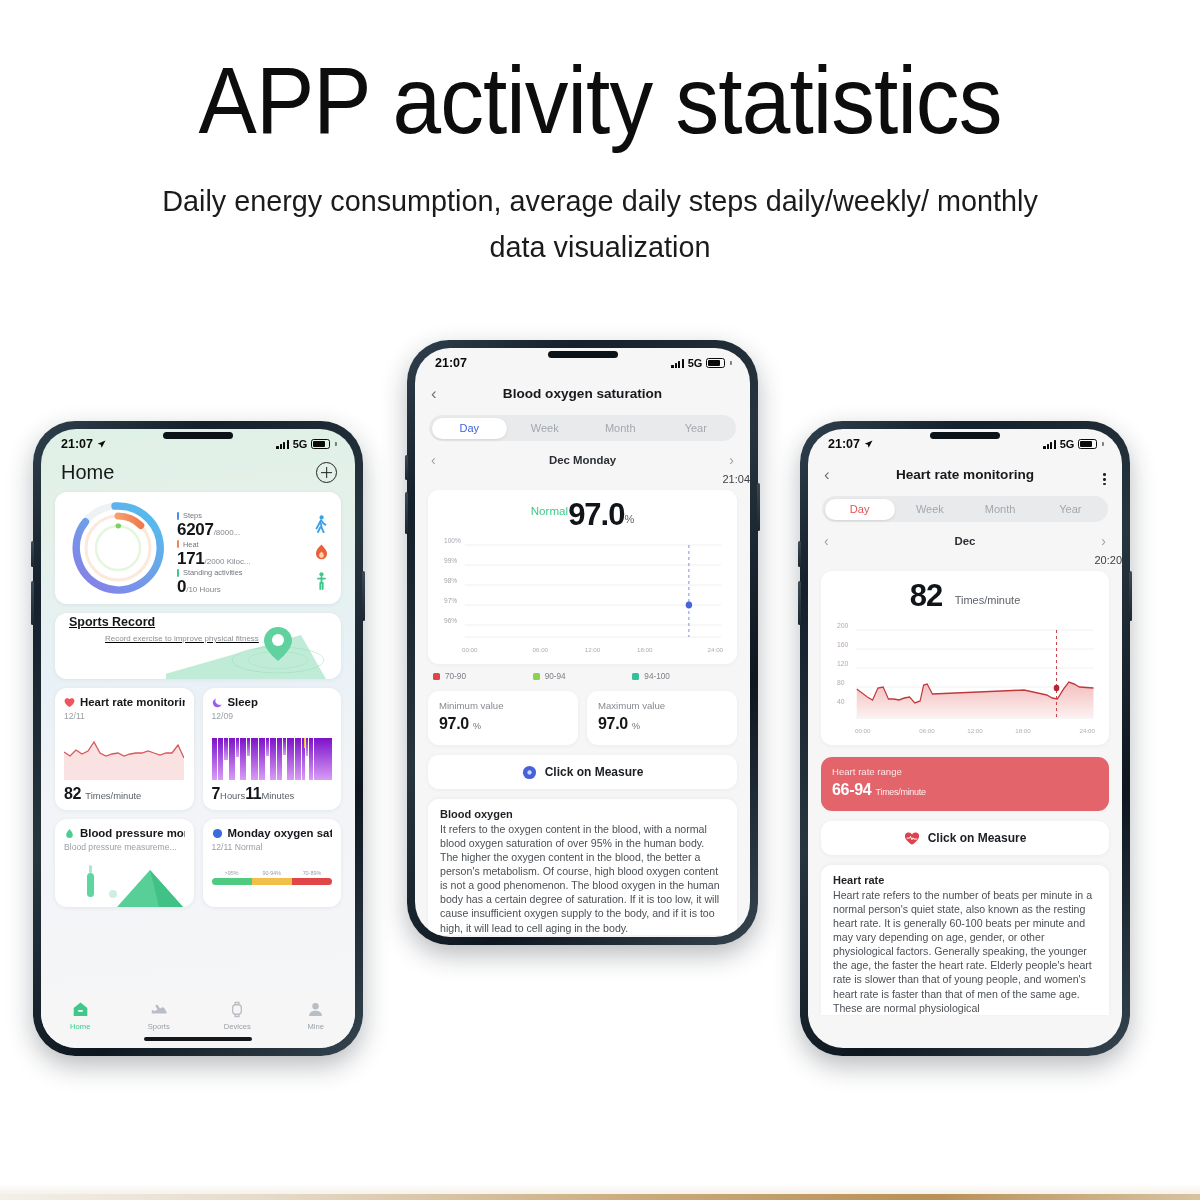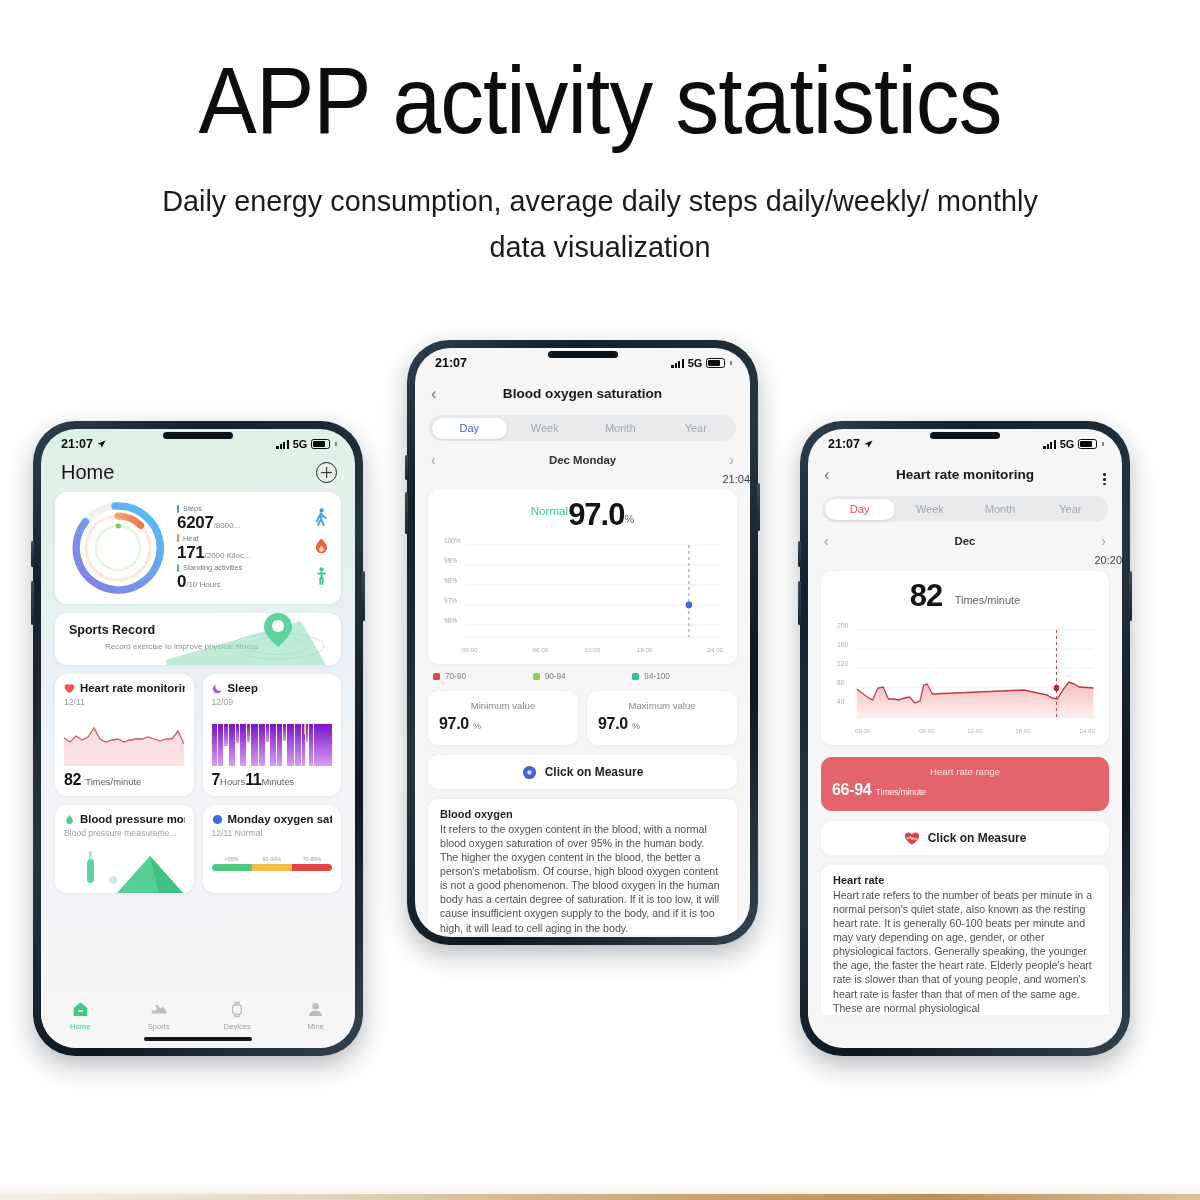--- a/index.html
+++ b/index.html
@@ -113,30 +113,30 @@
   .lp-sub-t { font-size: 14px; font-weight: 600; color:#16181a; }
   .lp-weather { display:flex; align-items:center; gap:6px; }
   .lp-weather span { font-size:7.6px; color:#6a6f75; letter-spacing:-.2px; }
   .sun { width:14px; height:14px; border-radius:50%; background:#ffd93d; box-shadow:0 0 5px rgba(255,217,61,.8); }
 
   .lp-body { padding: 8px 14px 0 14px; }
   .card { background:#fff; border-radius:12px; box-shadow:0 1px 4px rgba(40,60,80,.07); }
 
   .health-card { display:flex; padding:10px 8px 10px 4px; height:112px; }
   .rings { width:118px; display:flex; align-items:center; justify-content:center; }
-  .metrics { flex:1; display:flex; flex-direction:column; justify-content:space-between; padding:2px 2px 2px 0; }
+  .metrics { flex:1; display:flex; flex-direction:column; justify-content:space-between; padding:2px 2px 2px 0;margin-top:7px; }
   .metric { display:flex; align-items:center; }
   .metric .ml { flex:1; }
   .mlabel { display:flex; align-items:center; gap:4px; font-size:7.4px; color:#71767c; }
   .mtick { width:2px; height:8px; border-radius:1px; }
   .mval { font-size:17px; font-weight:bold; color:#14161a; line-height:1.15; letter-spacing:-.3px; }
   .mval small { font-size:8px; font-weight:400; color:#82878d; letter-spacing:0; }
   .micon { width:20px; text-align:center; font-size:14px; }
 
-  .sports-card { margin-top:9px; height:52px; position:relative; overflow:hidden; padding:10px 14px; }
+  .sports-card { margin-top:9px; height:66px; position:relative; overflow:hidden; padding:2px 14px;text-decoration:underline; }
   .sports-t { font-size:12.5px; font-weight:600; color:#16181a; }
   .sports-d { font-size:8px; color:#8a8f95; margin-top:5px;margin-left:36px; }
   .sports-art { position:absolute; right:0; bottom:0; width:175px; height:66px; }
 
   .duo { display:flex; gap:9px; margin-top:9px; }
   .duo .card { flex:1; padding:8px 9px 7px; height:122px; position:relative; overflow:hidden; }
   .duo-head { display:flex; align-items:center; gap:5px; }
   .duo-dot { width:11px; height:11px; flex:0 0 11px; }
   .duo-t { font-size:11.4px; font-weight:bold; color:#14161a; white-space:nowrap; overflow:hidden; }
   .duo-date { font-size:8.6px; color:#9aa0a6; margin-top:3px; }
@@ -192,21 +192,21 @@
   .bigval .num { font-size:31px; font-weight:bold; color:#111418; letter-spacing:-1px; }
   .bigval .unit { font-size:11px; color:#5d6268; vertical-align:2px; }
 
   .chartwrap { position:relative; height:118px; margin-top:4px; }
   .legend { display:flex; padding: 8px 18px 0; }
   .legend div { flex:1; display:flex; align-items:center; gap:5px; font-size:8.2px; color:#7a7f85; }
   .legend i { width:7px; height:7px; border-radius:1.6px; display:block; }
 
   .pairrow { display:flex; gap:9px; margin: 10px 13px 0; }
   .pairrow .card { flex:1; border-radius:11px; background:#fff; box-shadow:0 1px 4px rgba(40,60,80,.06); padding: 9px 11px; min-height:54px; }
-  .pk { font-size:9.6px; color:#85898f; line-height:1.34;text-align:center; }
+  .pk { font-size:9.6px; color:#85898f; line-height:1.34; }
   .pv { font-size:16px; font-weight:bold; color:#14171a; letter-spacing:-.3px; margin-top:2px; }
   .pv em { font-style:normal; font-size:9px; font-weight:400; color:#6d7277; }
 
   .measure { margin: 10px 13px 0; height:34px; background:#fff; border-radius:11px;
     box-shadow:0 1px 4px rgba(40,60,80,.06); display:flex; align-items:center; justify-content:center; gap:8px; }
   .measure .mt { font-size:12px; font-weight:600; color:#1b1e22; }
 
   .infocard { margin: 10px 13px 0; background:#fff; border-radius:11px 11px 0 0;
     box-shadow:0 -1px 4px rgba(40,60,80,.05); padding: 9px 12px 0; }
   .info-t { font-size:11px; font-weight:bold; color:#1d2024; margin-bottom:2px; }

